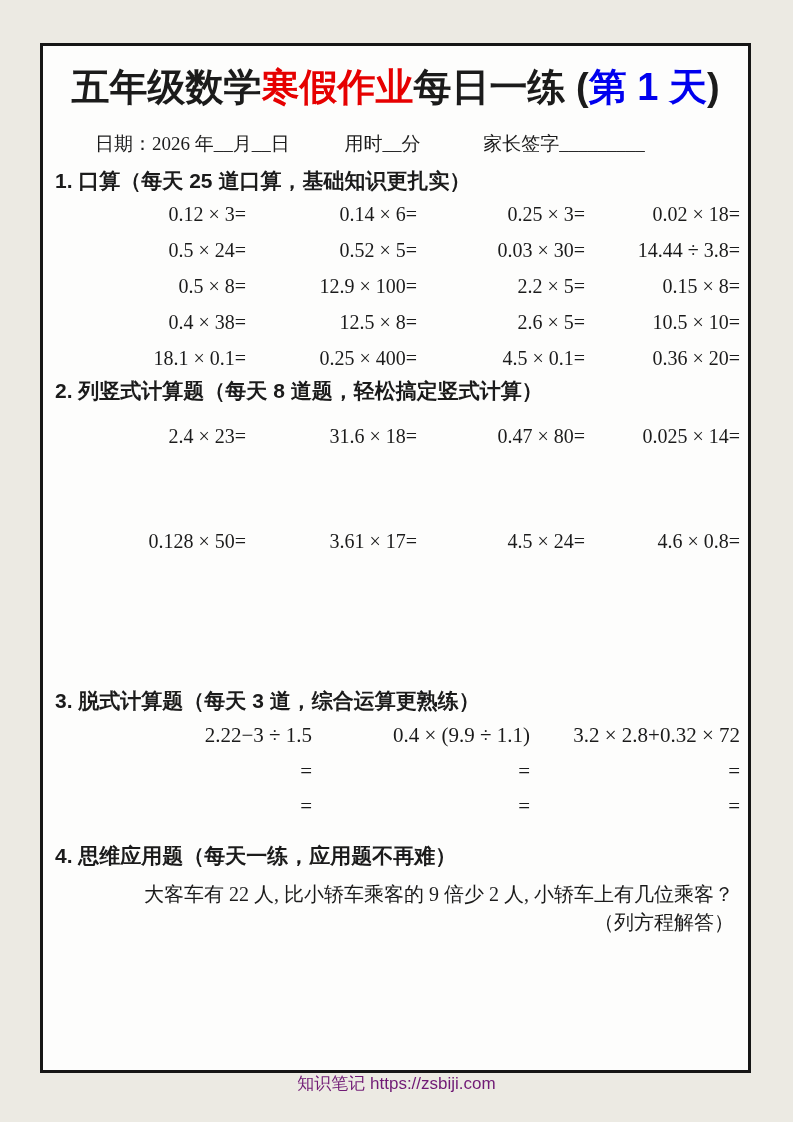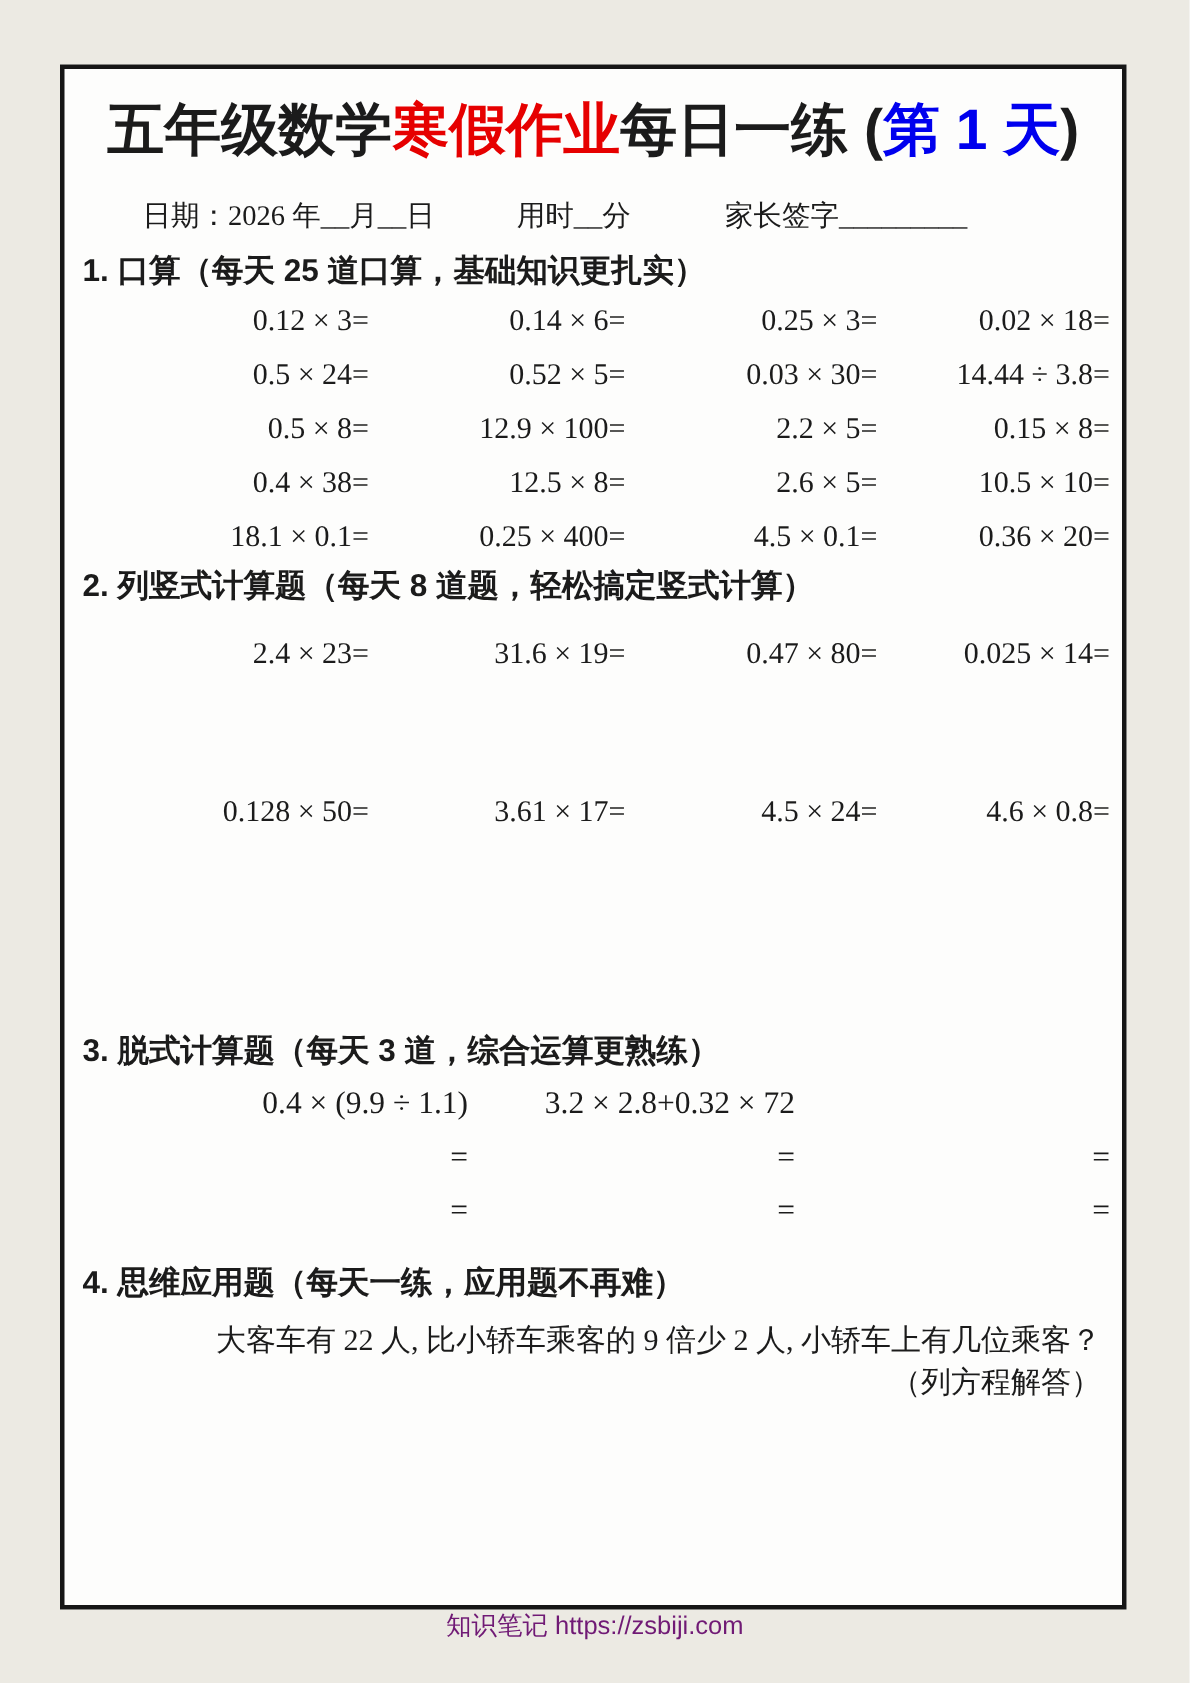--- a/index.html
+++ b/index.html
@@ -124,33 +124,34 @@
       <span>18.1 × 0.1=</span>
       <span>0.25 × 400=</span>
       <span>4.5 × 0.1=</span>
       <span>0.36 × 20=</span>
     </div>
   </div>
 
   <div class="abs sec-heading" style="top:332px;">2. 列竖式计算题（每天 8 道题，轻松搞定竖式计算）</div>
   <div class="abs row26" style="top:377px;">
     <span>2.4 × 23=</span>
-    <span>31.6 × 19=</span>
+    <span>31.6 × 18=</span>
     <span>0.47 × 80=</span>
     <span>0.025 × 14=</span>
   </div>
   <div class="abs row26" style="top:482px;">
     <span>0.128 × 50=</span>
     <span>3.61 × 17=</span>
     <span>4.5 × 24=</span>
     <span>4.6 × 0.8=</span>
   </div>
 
   <div class="abs sec-heading" style="top:642px;">3. 脱式计算题（每天 3 道，综合运算更熟练）</div>
   <div class="abs grid3" style="top:676px;">
+    <span>2.22−3 ÷ 1.5</span>
     <span>0.4 × (9.9 ÷ 1.1)</span>
     <span>3.2 × 2.8+0.32 × 72</span>
   </div>
   <div class="abs grid3" style="top:712px;">
     <span>=</span>
     <span>=</span>
     <span>=</span>
   </div>
   <div class="abs grid3" style="top:747px;">
     <span>=</span>

